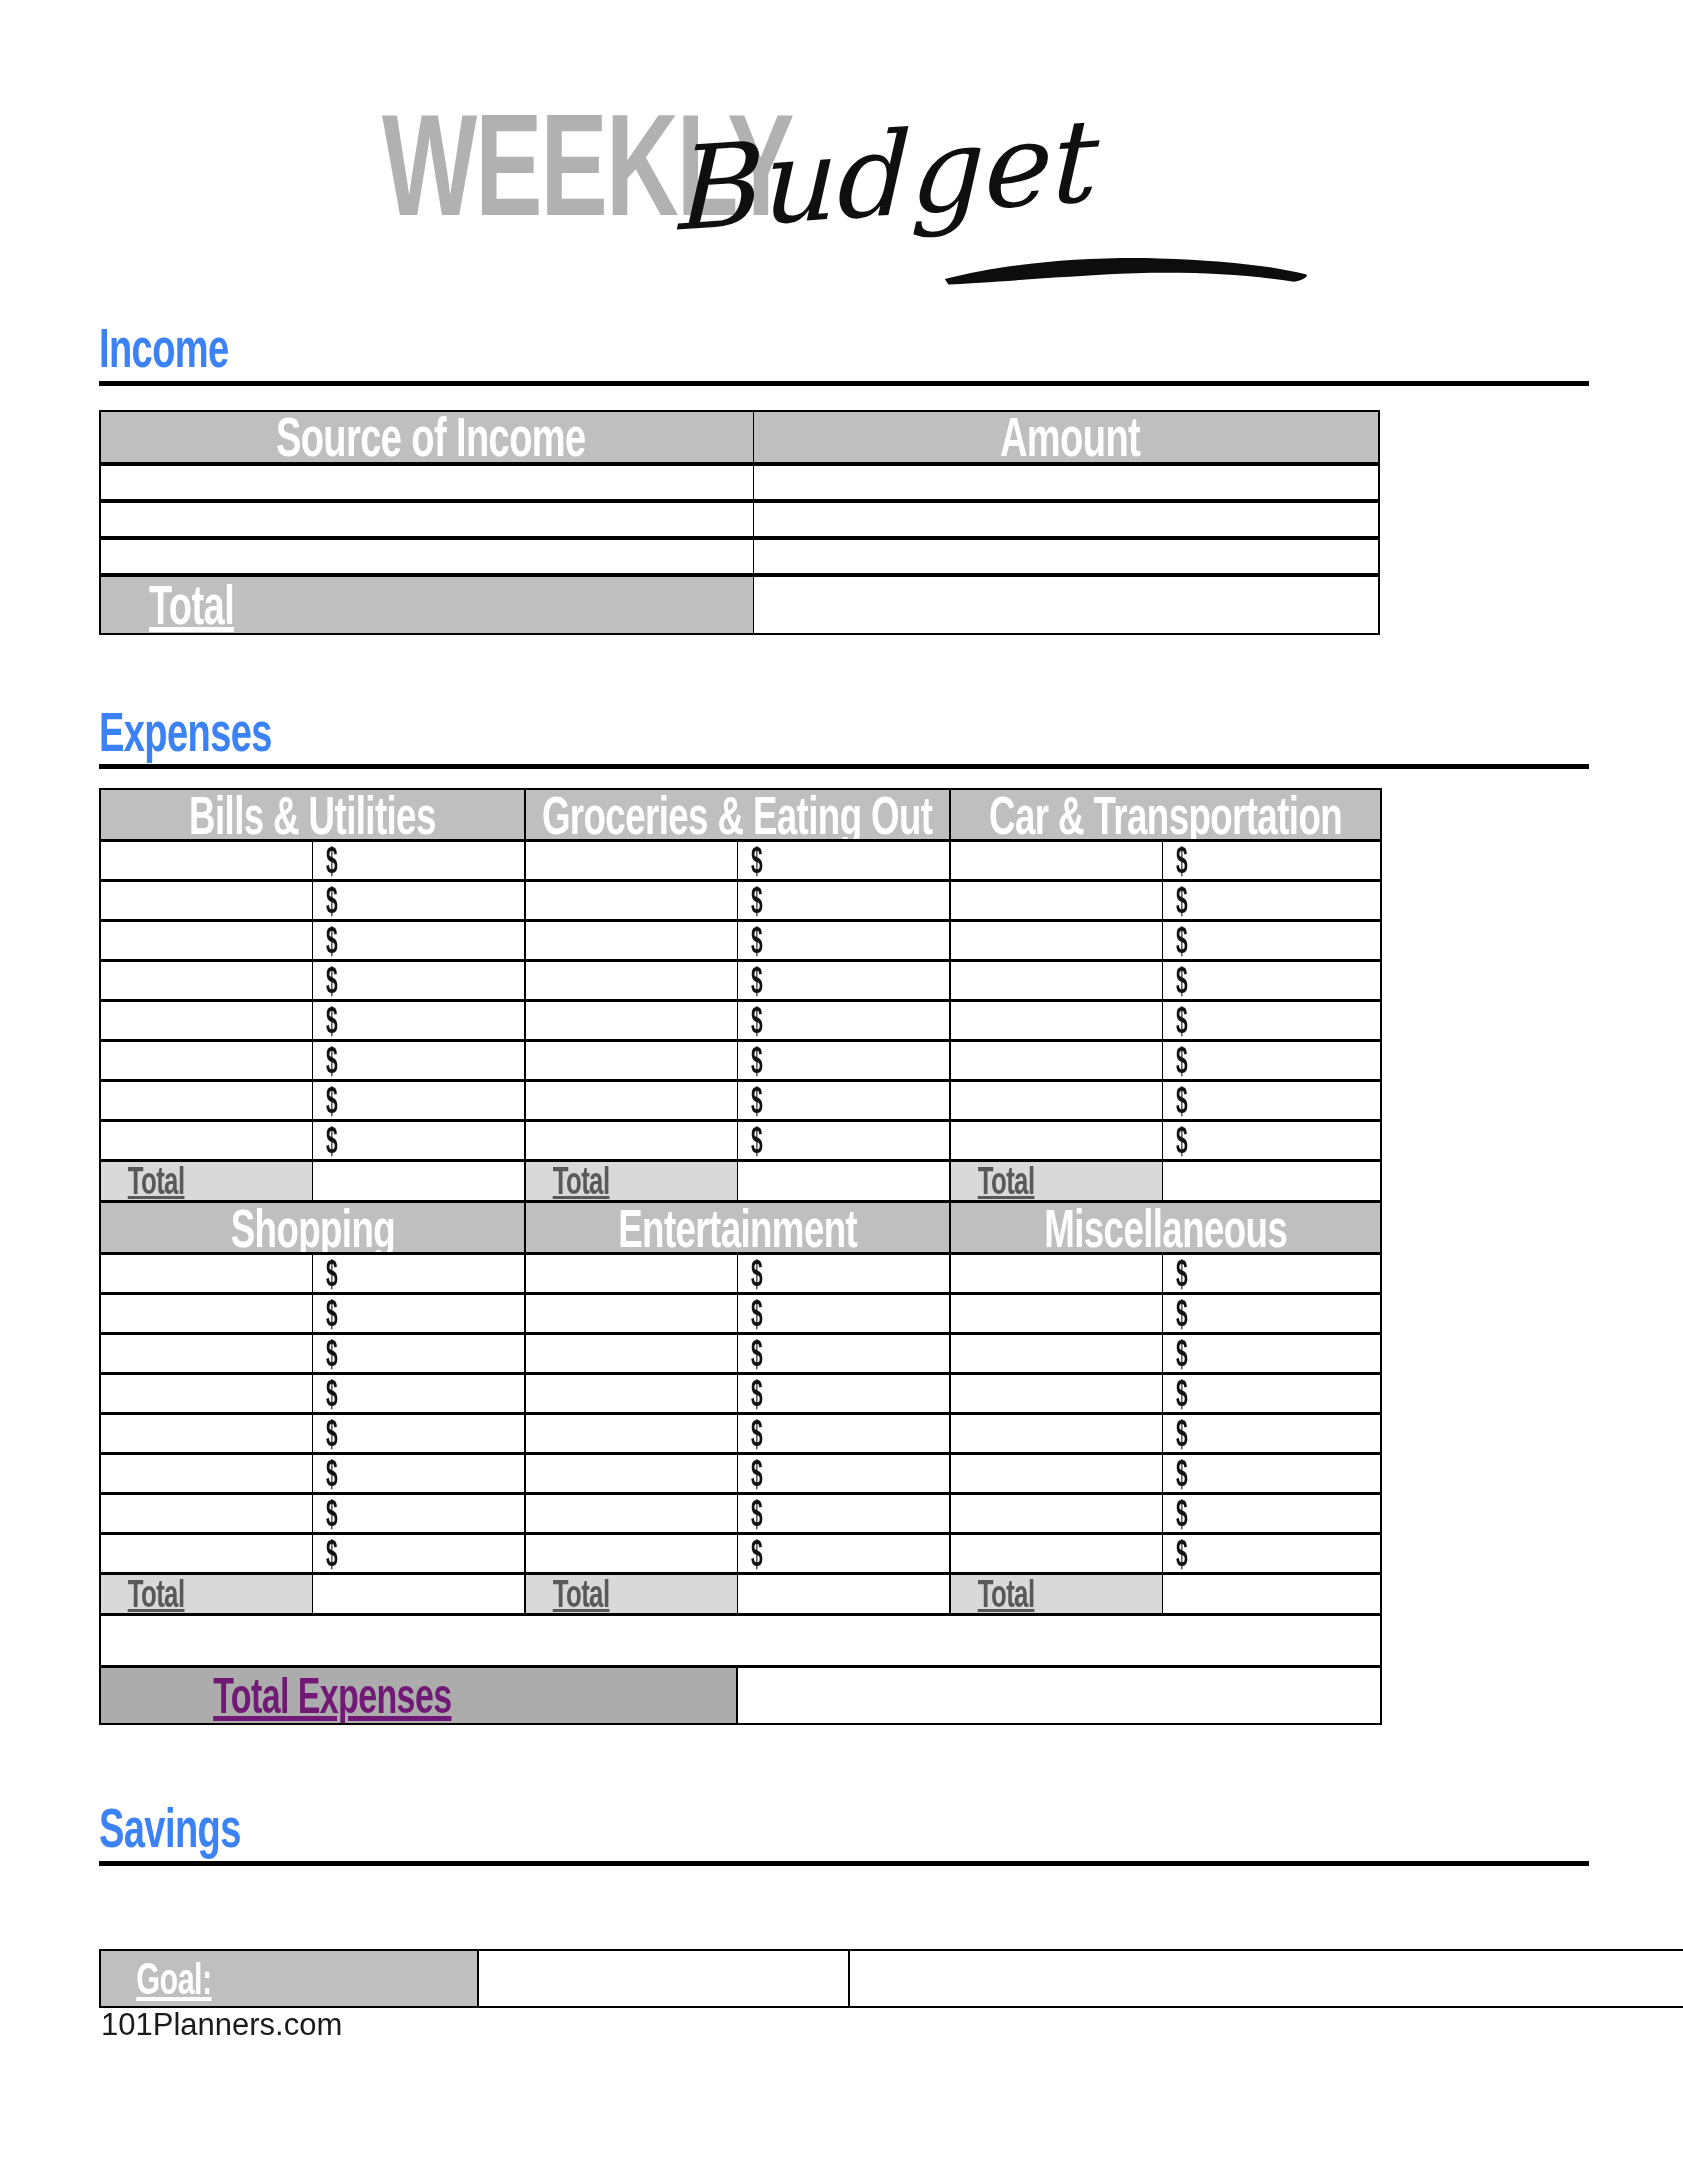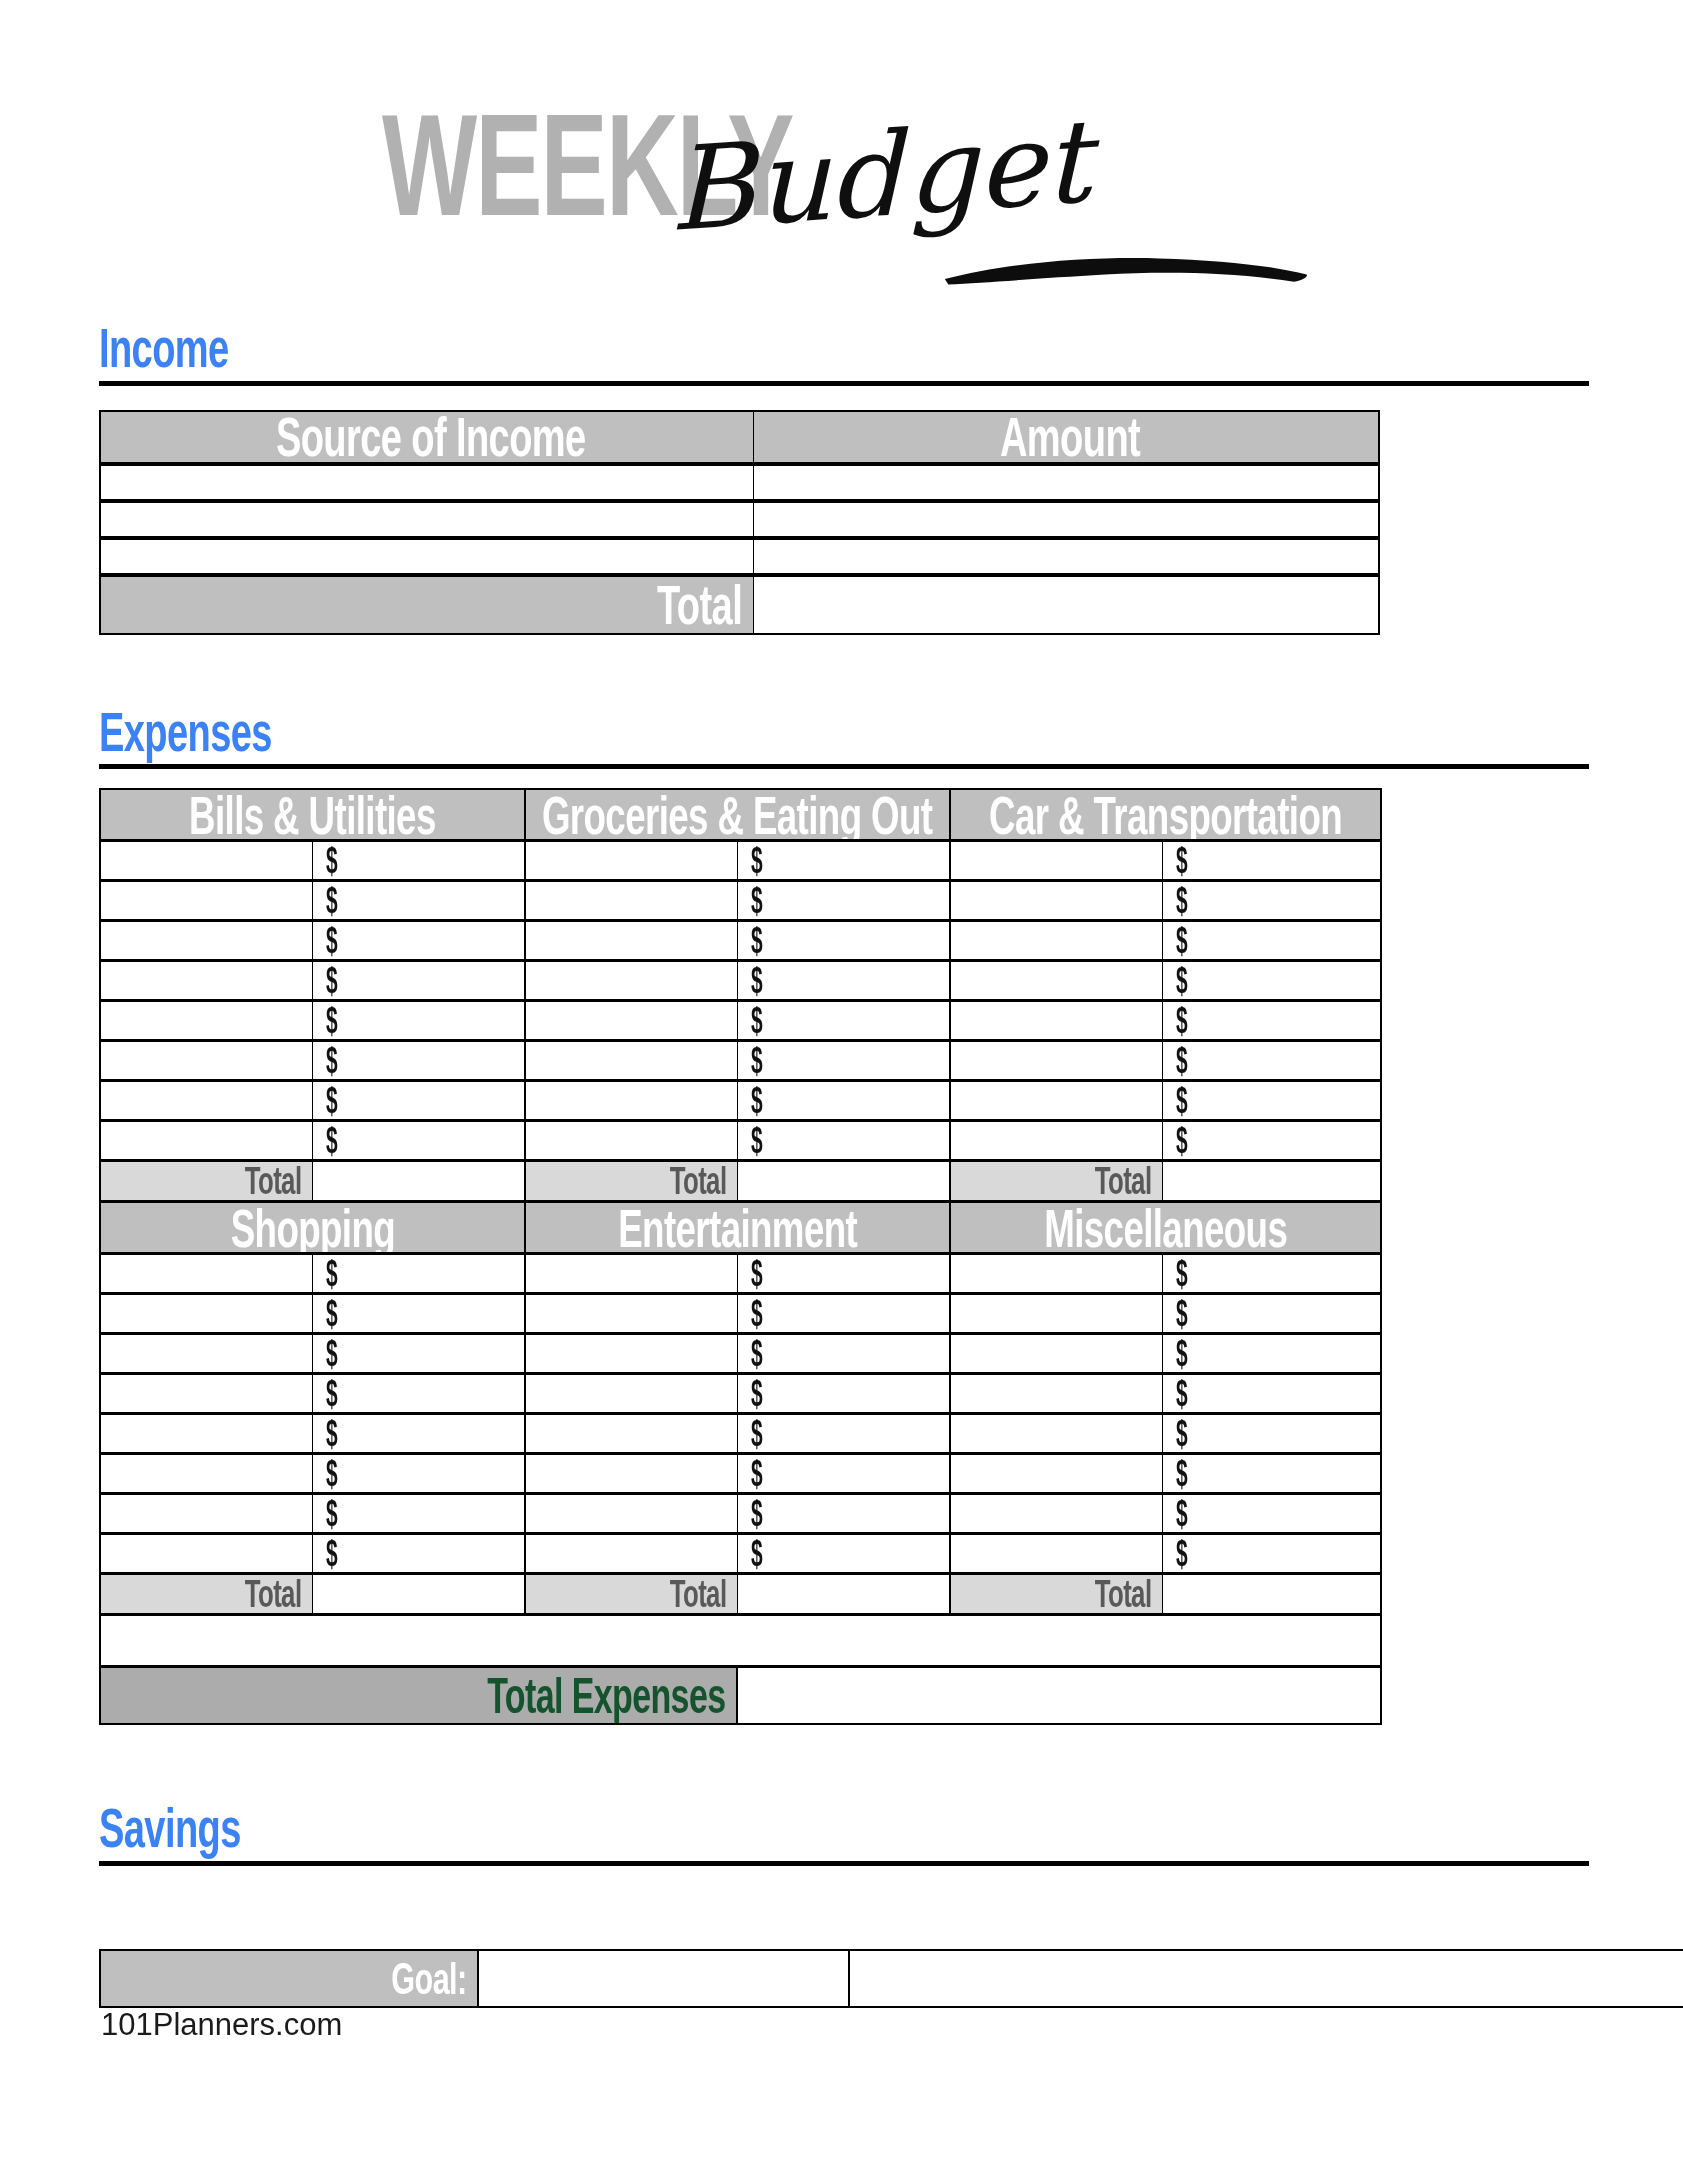--- a/index.html
+++ b/index.html
@@ -14,31 +14,31 @@
 
   
   .sec-h{position:absolute;left:99px;font-size:56px;line-height:1;color:#3b82f6;}
   .rule{position:absolute;left:99px;width:1490px;height:5.4px;background:#000;}
 
   
   .tbl{position:absolute;box-sizing:border-box;border:2.7px solid #000;display:grid;background:#fff;}
   .c{box-sizing:border-box;border-right:1.8px solid #000;border-bottom:3.6px solid #000;
      display:flex;align-items:center;background:#fff;overflow:hidden;min-width:0;min-height:0;}
   .center{justify-content:center;}
-  .right{justify-content:flex-end;padding-right:10.8px;}
+  .right{padding-right:10.8px;text-decoration:underline;}
   .lastCol{border-right:none !important;}
   .lastRow{border-bottom:none !important;}
   .gEnd{border-right-width:2.7px;}
   .span2{grid-column:span 2;}
   .span3{grid-column:span 3;}
   .span6{grid-column:1 / -1;}
 
   .hdr{background:var(--header-gray,#bfbfbf);color:#fff;}
   .subt{background:var(--subtotal-bg,#d9d9d9);color:var(--subtotal-text,#595959);}
-  .te{background:var(--total-expenses-bg,#acacac);color:#14532d;}
+  .te{background:var(--total-expenses-bg,#acacac);color:#701a75;}
 
   #income-grid{left:99px;top:410px;width:1281px;height:225px;
                grid-template-columns:653px 1fr;
                grid-template-rows:54px 37px 37px 37px 1fr;}
   #income-grid .c{border-bottom-width:4.5px;padding-left:8px;}
   #income-grid .hdr span{font-size:56px;}
 
   #exp-grid{left:99px;top:788px;width:1283px;height:937px;
             grid-template-columns:212px 213px 212px 213px 212px 1fr;
             grid-template-rows:52px repeat(8,40px) 41px 52px repeat(8,40px) 41px 52px 1fr;}

